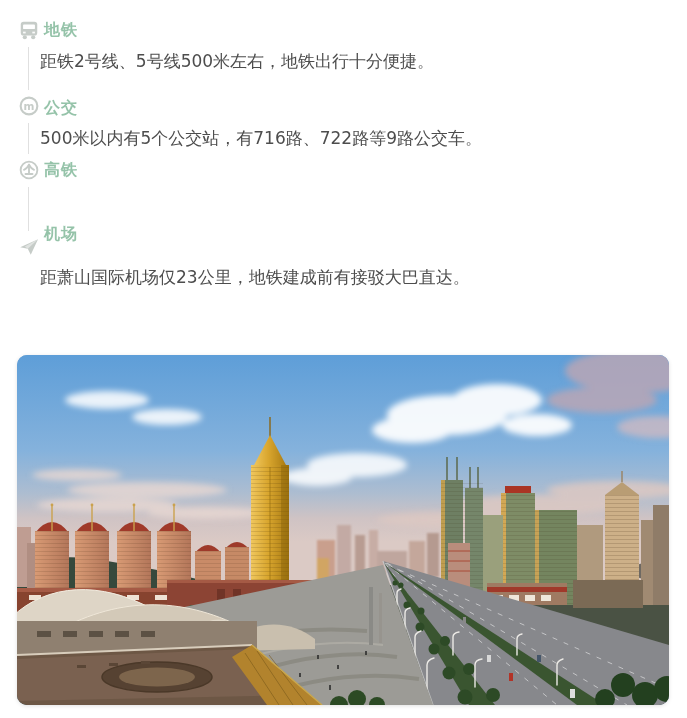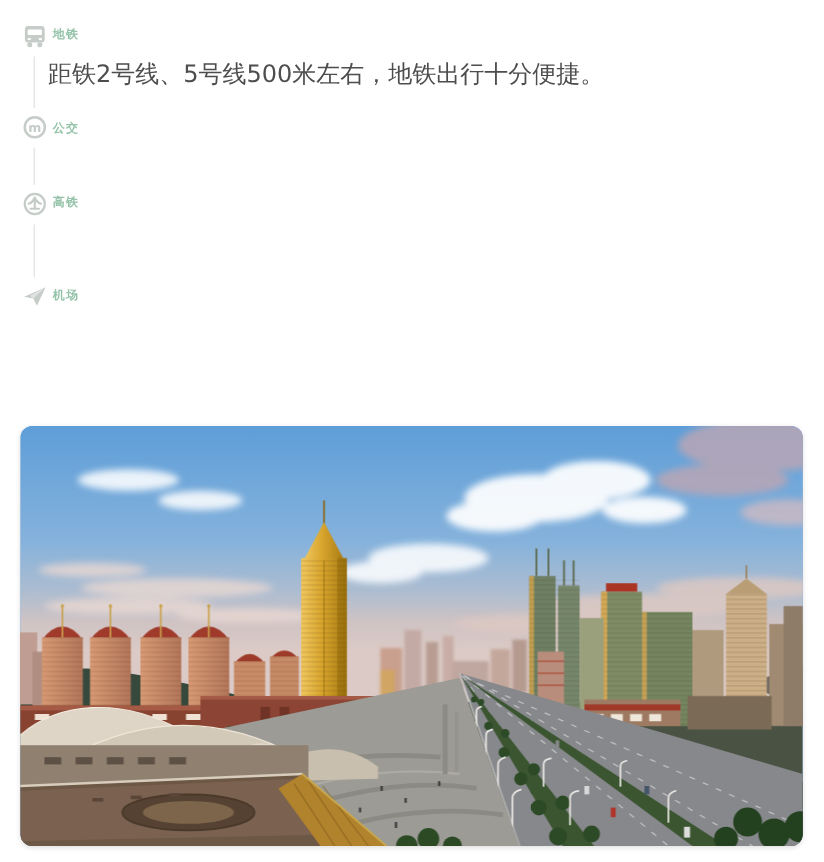--- a/index.html
+++ b/index.html
@@ -14,38 +14,38 @@
     width:687px;height:718px;
     background:var(--page-bg);
     font-family:"DejaVu Sans","Liberation Sans",sans-serif;
     position:relative;overflow:hidden;
   }
   .stage{position:absolute;inset:0;}
   .t-icon{position:absolute;left:18px;width:22px;height:22px;display:block;}
   .t-icon svg{display:block;width:100%;height:100%;}
   .t-title{
     position:absolute;left:44px;margin:0;
-    font-size:10px;line-height:20px;font-weight:bold;
+    font-size:16px;line-height:20px;font-weight:bold;
     color:var(--title-green);letter-spacing:1px;
   }
   .t-desc{
     position:absolute;left:40px;margin:0;
-    font-size:20px;line-height:18px;color:var(--text-dark);
+    font-size:17px;line-height:18px;color:var(--text-dark);
   }
   .t-line{
     position:absolute;left:28px;width:1px;
     background:var(--timeline-line);
   }
   .i1{top:19px}.h1{top:20px}.d1{top:52px}
   .l1{top:47px;height:43px}
   .i2{top:95px}.h2{top:98px}.d2{top:129px}
   .l2{top:123px;height:31px}
   .i3{top:159px}.h3{top:160px}.d3{top:191px}
   .l3{top:187px;height:44px}
-  .i4{top:236px}.h4{top:237px}.d4{top:268px}
+  .i4{top:236px}.h4{top:224px}.d4{top:268px}
   .photo{
     position:absolute;left:17px;top:355px;width:652px;height:350px;
     border-radius:10px;overflow:hidden;
     box-shadow:0 1px 4px rgba(0,0,0,0.12);
     background:#7fa9d4;
   }
   .photo svg{display:block;width:100%;height:100%;}
 </style>
 </head>
 <body>
@@ -67,40 +67,42 @@
   <p class="t-desc d1">距铁2号线、5号线500米左右，地铁出行十分便捷。</p>
 
   <span class="t-icon i2">
     <svg viewBox="0 0 20 20">
       <circle cx="10" cy="10" r="7.6" fill="none" stroke="var(--icon-gray)" stroke-width="1.9"></circle>
       <text x="10" y="13.4" text-anchor="middle" font-size="9.5" font-weight="bold" font-family="DejaVu Sans, sans-serif" fill="var(--icon-gray)">m</text>
     </svg>
   </span>
   <h3 class="t-title h2">公交</h3>
   <div class="t-line l2"></div>
+  <p class="t-desc d2">500米以内有5个公交站，有716路、722路等9路公交车。</p>
 
   <span class="t-icon i3">
     <svg viewBox="0 0 20 20" fill="none" stroke="var(--icon-gray)" stroke-width="1.7" stroke-linecap="round">
       <circle cx="10" cy="10" r="7.6"></circle>
       <path d="M10 5.2 C 8.6 8.2 6.8 9.3 5.4 9.8"></path>
       <path d="M10 5.2 C 11.4 8.2 13.2 9.3 14.6 9.8"></path>
       <path d="M10 6.5 L10 12.6"></path>
       <path d="M6.8 13.6 L13.2 13.6"></path>
     </svg>
   </span>
   <h3 class="t-title h3">高铁</h3>
   <div class="t-line l3"></div>
 
   <span class="t-icon i4">
     <svg viewBox="0 0 20 20">
       <path d="M2 10.2 L18.2 3 L11.6 17 L8.9 11.6 Z" fill="var(--icon-gray)"></path>
       <path d="M8.9 11.6 L18.2 3 L6.2 9.6 Z" fill="#ffffff" opacity="0.45"></path>
     </svg>
   </span>
   <h3 class="t-title h4">机场</h3>
+  <p class="t-desc d4">距萧山国际机场仅23公里，地铁建成前有接驳大巴直达。</p>
 
   <div class="photo" role="img" aria-label="City skyline photo at dusk: central golden high-rise tower, salmon residential towers with red dome roofs at left, glass office towers at right, wave-roofed convention center in foreground and a wide tree-lined boulevard receding to the horizon">
     <svg viewBox="0 0 652 350" preserveAspectRatio="none">
       <defs>
         <linearGradient id="sky" x1="0" y1="0" x2="0" y2="1">
           <stop offset="0" stop-color="#5e9ed8"></stop>
           <stop offset="0.40" stop-color="#85b2dc"></stop>
           <stop offset="0.58" stop-color="#aebdd0"></stop>
           <stop offset="0.68" stop-color="#cfc3c4"></stop>
           <stop offset="0.78" stop-color="#dbcac5"></stop>

